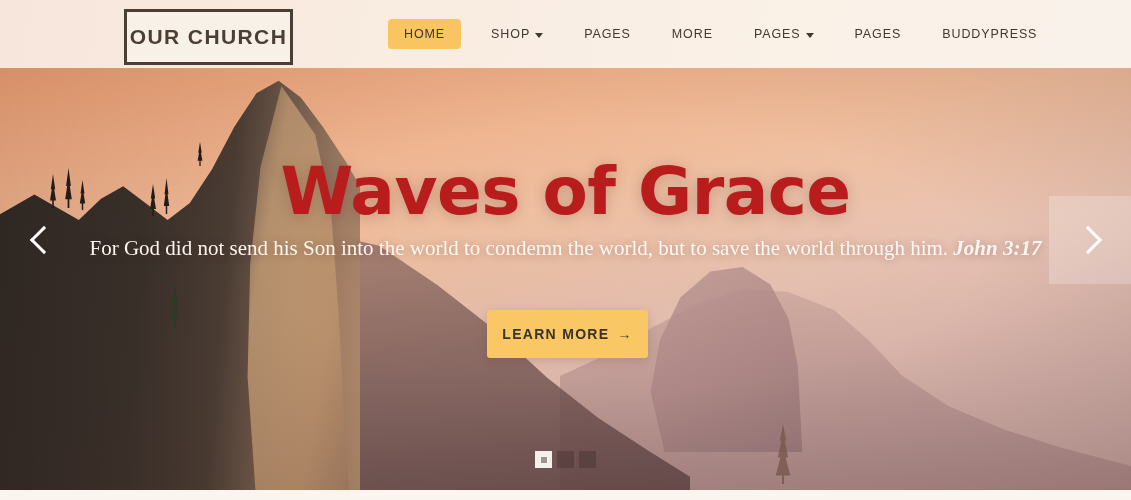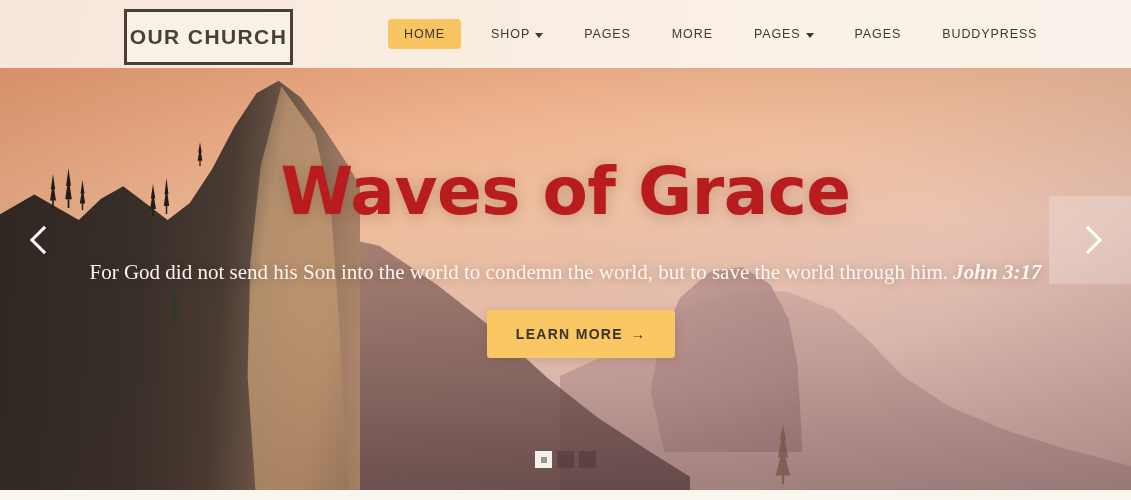--- a/index.html
+++ b/index.html
@@ -209,37 +209,37 @@
     font-weight: bold;
     color: #b91c1c;
     letter-spacing: -0.5px;
     text-shadow: 0 2px 14px rgba(90,55,45,0.28);
     font-family: "DejaVu Sans", sans-serif;
   }
 
   .hero-subtitle {
     position: absolute;
     left: 0; right: 0;
-    top: 192px;
+    top: 168px;
     font-size: 21px;
     color: #fdf6f1;
     font-family: "Liberation Serif", serif;
     text-shadow: 0 1px 8px rgba(80,45,40,0.35);
     white-space: nowrap;
   }
   .hero-subtitle .ref {
     font-style: italic;
     font-weight: bold;
   }
 
   .hero-cta {
     position: absolute;
     left: 487px;
     top: 242px;
-    width: 188px;
+    width: 161px;
     height: 48px;
     background: #f9c763;
     border: none;
     border-radius: 3px;
     color: #3b3229;
     font-size: 14px;
     font-weight: bold;
     letter-spacing: 1.3px;
     font-family: "Liberation Sans", sans-serif;
     cursor: pointer;

